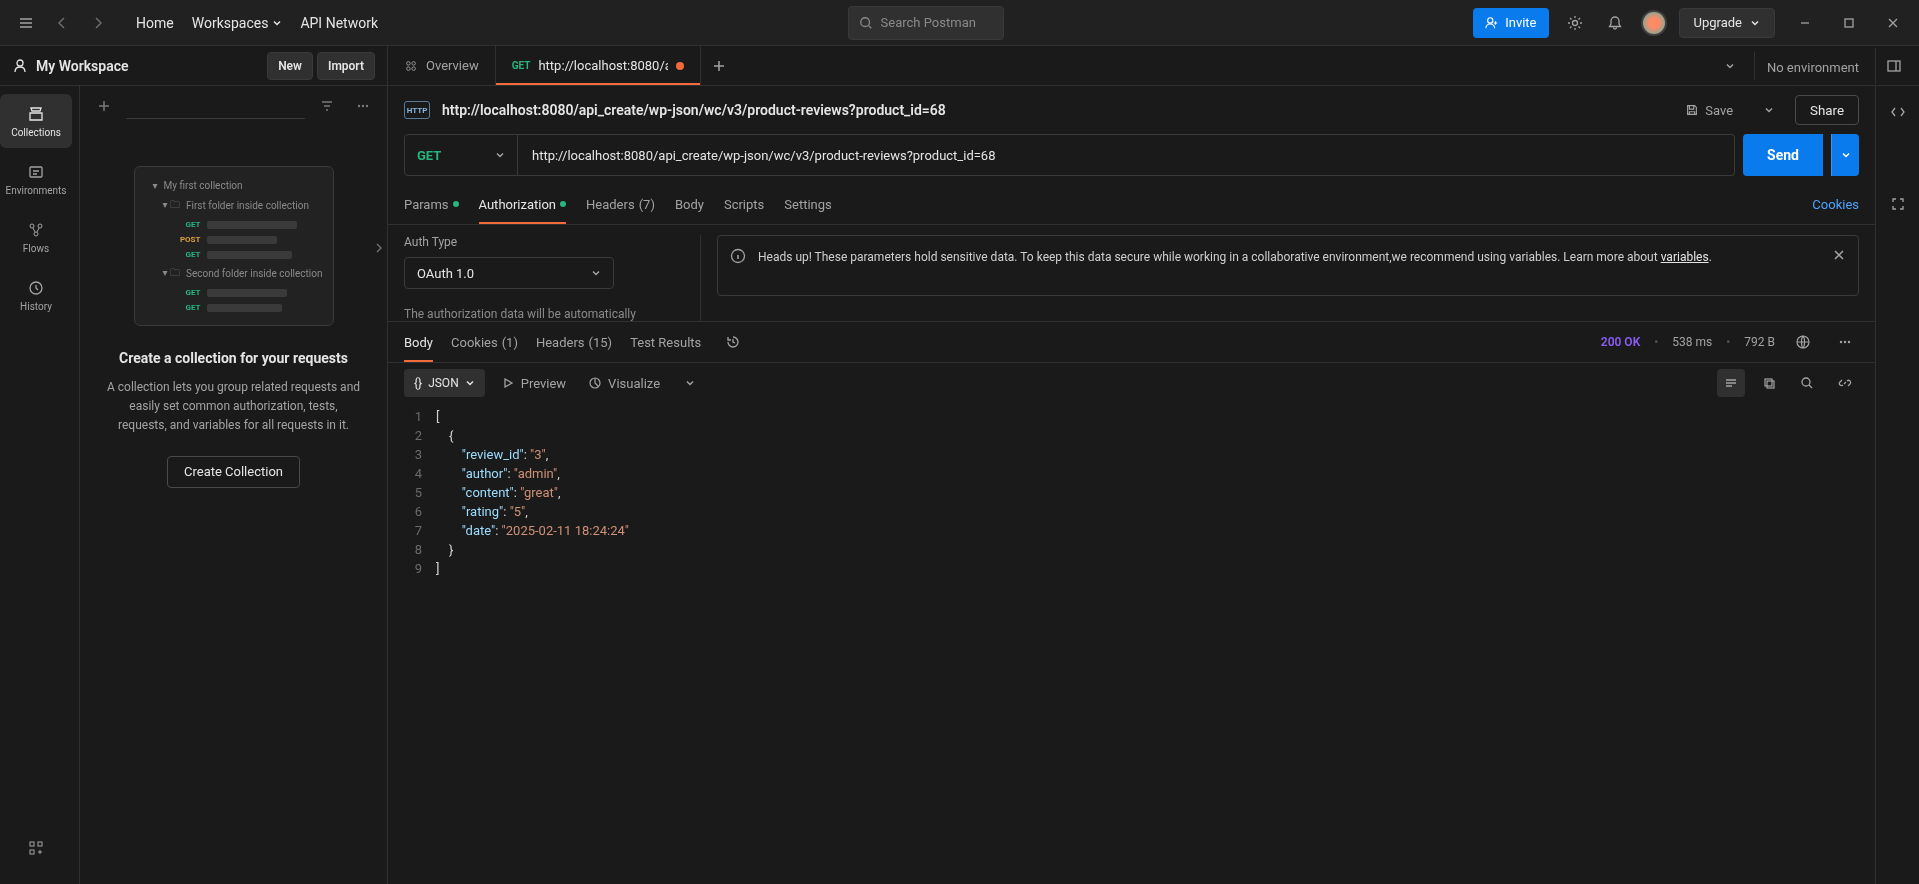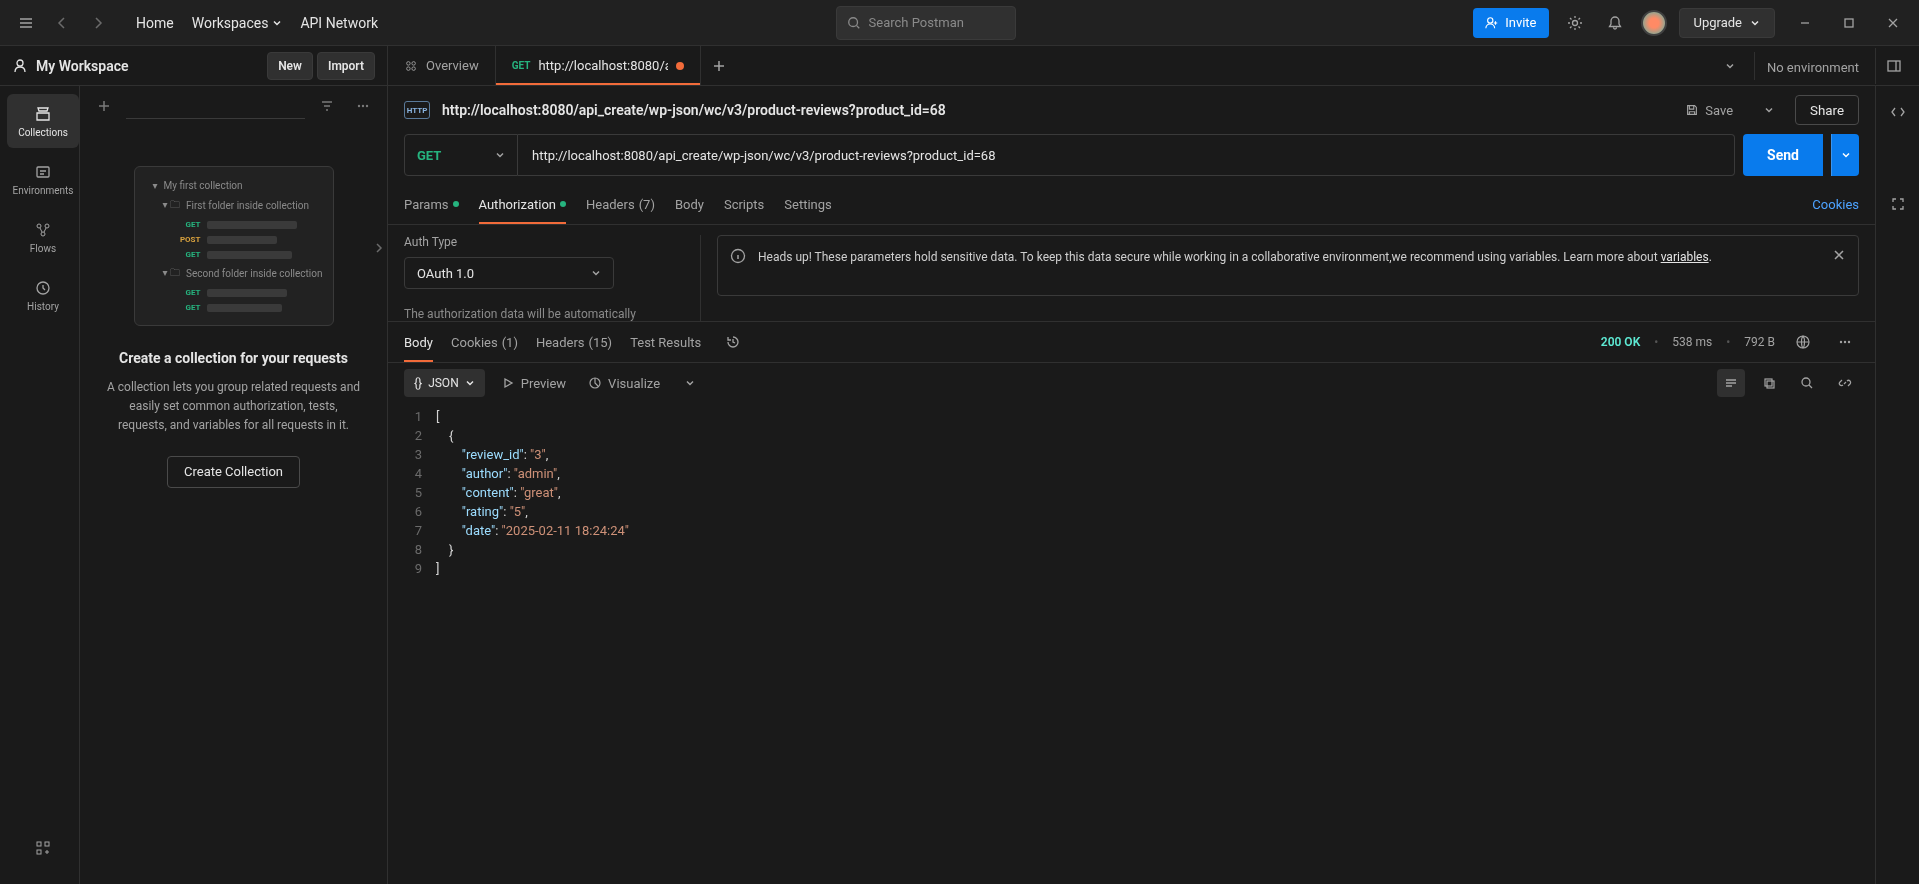--- a/index.html
+++ b/index.html
@@ -6,21 +6,21 @@
 body { background: #1a1a1a; color: #e5e5e5; font-size: 13px; overflow: hidden; width: 1919px; height: 884px; }
 
 
 .titlebar { height: 46px; background: #212121; display: flex; align-items: center; padding: 0 12px; border-bottom: 1px solid #303030; }
 .titlebar-left { display: flex; gap: 8px; }
 .hamburger { width: 28px; height: 28px; display: flex; align-items: center; justify-content: center; cursor: pointer; color: #a3a3a3; }
 .nav-arrow { width: 28px; height: 28px; display: flex; align-items: center; justify-content: center; cursor: pointer; color: #6b6b6b; }
 .titlebar-nav { display: flex; align-items: center; gap: 18px; margin-left: 16px; }
 .titlebar-nav-item { color: #e5e5e5; font-size: 14px; cursor: pointer; display: flex; align-items: center; gap: 4px; }
 .titlebar-center { flex: 1; display: flex; justify-content: center; }
-.search-box { width: 180px; height: 30px; background: #303030; border: 1px solid #3a3a3a; border-radius: 4px; display: flex; align-items: center; padding: 16px 10px; color: #8a8a8a; gap: 8px; }
+.search-box { width: 156px; height: 30px; background: #303030; border: 1px solid #3a3a3a; border-radius: 4px; display: flex; align-items: center; padding: 16px 10px; color: #8a8a8a; gap: 8px; }
 .titlebar-right { display: flex; align-items: center; gap: 12px; }
 .btn-invite { background: #097bed; color: #fff; height: 30px; padding: 12px 12px; border-radius: 4px; display: flex; align-items: center; gap: 6px; font-size: 13px; cursor: pointer; border: none; }
 .icon-btn { width: 28px; height: 28px; display: flex; align-items: center; justify-content: center; cursor: pointer; color: #a3a3a3; }
 .avatar { width: 26px; height: 26px; border-radius: 50%; background: radial-gradient(circle, #ff8a65 30%, #4db6ac 100%); border: 2px solid #404040; }
 .btn-upgrade { background: #303030; color: #e5e5e5; height: 30px; padding: 0 14px; border-radius: 4px; display: flex; align-items: center; gap: 8px; font-size: 13px; cursor: pointer; border: 1px solid #3a3a3a; }
 .wincontrol { width: 28px; height: 28px; display: flex; align-items: center; justify-content: center; cursor: pointer; color: #a3a3a3; margin-left: 4px; }
 
 
 .workspacebar { height: 40px; background: #1a1a1a; display: flex; align-items: center; border-bottom: 1px solid #303030; }
 .workspace-left { width: 388px; display: flex; align-items: center; justify-content: space-between; padding: 0 12px; border-right: 1px solid #303030; height: 100%; }
@@ -35,21 +35,21 @@
 .dirty-dot { width: 8px; height: 8px; border-radius: 50%; background: #f26b3a; }
 .tab-plus { width: 36px; height: 100%; display: flex; align-items: center; justify-content: center; cursor: pointer; color: #a3a3a3; }
 .tabs-right { margin-left: auto; display: flex; align-items: center; gap: 4px; padding-right: 8px; }
 .env-select { display: flex; align-items: center; gap: 8px; color: #a3a3a3; padding: 0 12px; height: 28px; cursor: pointer; }
 .sidepanel-icon { width: 36px; height: 36px; display: flex; align-items: center; justify-content: center; cursor: pointer; color: #a3a3a3; border-left: 1px solid #303030; }
 
 
 .main { display: flex; height: calc(884px - 86px); }
 
 
-.leftrail { width: 80px; background: #1a1a1a; border-right: 1px solid #303030; display: flex; flex-direction: column; align-items: flex-end; padding-top: 8px; gap: 4px; }
+.leftrail { width: 80px; background: #1a1a1a; border-right: 1px solid #303030; display: flex; flex-direction: column; align-items: flex-start; padding-top: 8px; gap: 4px; }
 .rail-item { width: 72px; height: 54px; display: flex; flex-direction: column; align-items: center; justify-content: center; gap: 4px; color: #a3a3a3; font-size: 10px; cursor: pointer; border-radius: 6px; }
 .rail-item.active { background: #303030; color: #e5e5e5; }
 
 
 .sidebar { width: 308px; background: #1a1a1a; border-right: 1px solid #303030; display: flex; flex-direction: column; }
 .sidebar-header { height: 40px; display: flex; align-items: center; padding: 0 10px; gap: 8px; }
 .sidebar-header .icon-btn { color: #7a7a7a; }
 .sidebar-filter { flex: 1; height: 26px; background: transparent; border-bottom: 1px solid #3a3a3a; }
 .sidebar-empty { flex: 1; display: flex; flex-direction: column; align-items: center; padding: 40px 24px; text-align: center; position: relative; }
 .placeholder-card { width: 200px; height: 160px; border: 1px solid #3a3a3a; border-radius: 6px; background: #222; margin-bottom: 24px; padding: 10px 8px; font-size: 10px; color: #8a8a8a; }
@@ -96,21 +96,21 @@
 .alert-box .close-i { position: absolute; right: 12px; top: 12px; cursor: pointer; }
 .alert-box a { color: #e5e5e5; text-decoration: underline; }
 
 
 .response { border-top: 1px solid #303030; flex: 1; display: flex; flex-direction: column; min-height: 0; }
 .resp-tabs { display: flex; align-items: center; padding: 0 16px; height: 40px; gap: 18px; }
 .resp-tab { color: #a3a3a3; font-size: 13px; cursor: pointer; height: 100%; display: flex; align-items: center; position: relative; gap: 4px; }
 .resp-tab.active { color: #e5e5e5; }
 .resp-tab.active::after { content: ""; position: absolute; bottom: 0; left: 0; right: 0; height: 2px; background: #f26b3a; }
 .resp-meta { margin-left: auto; display: flex; align-items: center; gap: 14px; font-size: 12px; color: #a3a3a3; }
-.status-ok { color: #5eead4; font-weight: 600; }
+.status-ok { color: #8b5cf6; font-weight: 600; }
 .dot-sep { color: #555; }
 
 .resp-toolbar { display: flex; align-items: center; padding: 6px 16px; gap: 10px; border-top: 1px solid #303030; }
 .format-select { background: #303030; height: 28px; padding: 0 10px; border-radius: 4px; display: flex; align-items: center; gap: 6px; cursor: pointer; font-size: 12px; }
 .tb-btn { display: flex; align-items: center; gap: 6px; color: #a3a3a3; font-size: 13px; cursor: pointer; padding: 0 6px; }
 .tb-spacer { flex: 1; }
 .tb-icon { width: 28px; height: 28px; display: flex; align-items: center; justify-content: center; cursor: pointer; color: #a3a3a3; border-radius: 4px; }
 .tb-icon.active { background: #303030; }
 
 .code-area { flex: 1; overflow: auto; font-family: ui-monospace, Menlo, Consolas, monospace; font-size: 13px; line-height: 19px; padding: 4px 0; }

